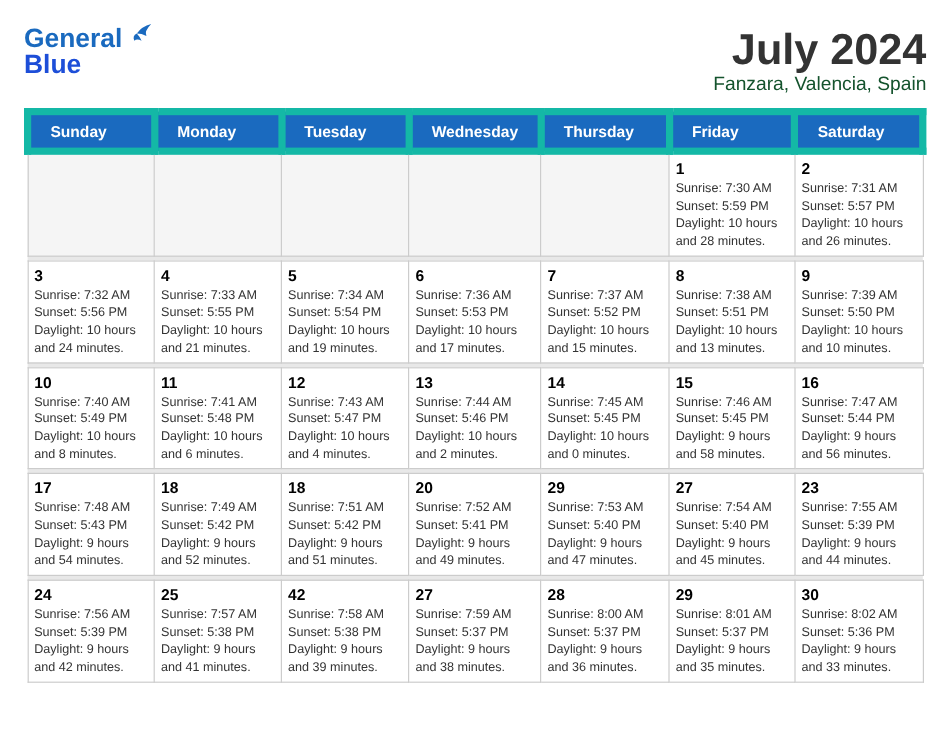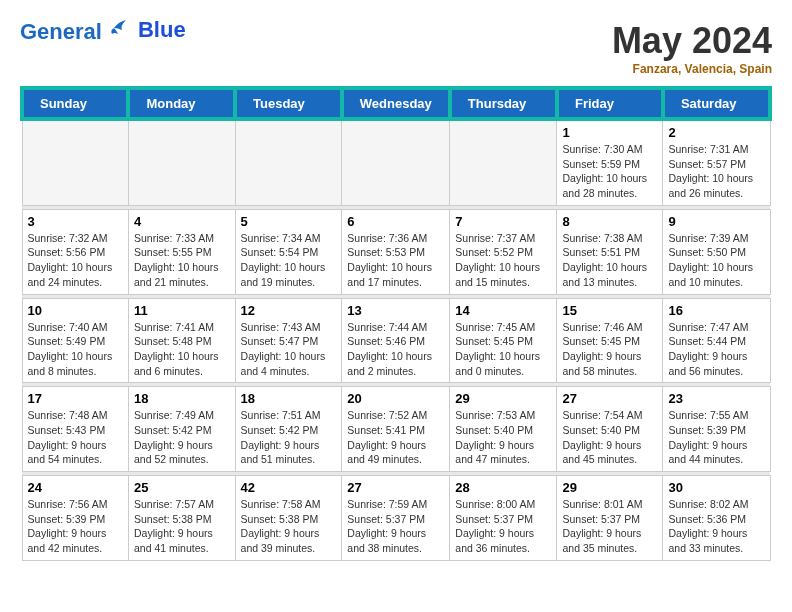--- a/index.html
+++ b/index.html
@@ -11,57 +11,55 @@
       padding: 20px;
     }
     .header-area {
       display: flex;
       justify-content: space-between;
       align-items: flex-start;
       margin-bottom: 10px;
     }
     .logo {
       display: flex;
-      flex-direction: row;
+      flex-direction: column;
       align-items: flex-start;
-      gap: 12px;
     }
     .logo-text {
       font-size: 22px;
       font-weight: bold;
       color: #333;
       line-height: 1.1;
     }
     .logo-text span.blue { color: #1a6abf; }
     .title-area {
       text-align: right;
     }
     .month-title {
       font-size: 36px;
       font-weight: bold;
       color: #333;
     }
     .location {
-      font-size: 12px;
-      color: #a16207;
-      font-weight: bold;
+      font-size: 16px;
+      color: #14532d;
     }
     .calendar {
       width: 100%;
       border-collapse: collapse;
       font-size: 11px;
     }
     .calendar th {
       background: #1a6abf;
       color: #fff;
       padding: 6px 16px;
       text-align: left;
       font-size: 13px;
       font-weight: bold;
-      border: 4px solid #14b8a6;
+      border: 6px solid #14b8a6;
     }
     .calendar td {
       border: 1px solid #ccc;
       vertical-align: top;
       padding: 4px 5px;
       width: 108px;
       min-height: 80px;
       background: #fff;
     }
     .calendar td.empty {
@@ -94,21 +92,21 @@
         <span class="blue">General</span>
       </span>
       <svg width="22" height="20" viewBox="0 0 22 20" style="margin-left:2px; margin-top:-4px;">
         <path d="M10 8 Q14 2 22 0 Q16 6 18 10 Q14 8 10 8Z" fill="#1a6abf"></path>
         <path d="M10 8 Q12 10 14 14 Q10 12 8 14 Q6 10 10 8Z" fill="#1a6abf"></path>
       </svg>
     </div>
     <span class="logo-text" style="color:#1d4ed8; margin-top:-2px;">Blue</span>
   </div>
   <div class="title-area">
-    <div class="month-title">May 2024</div>
+    <div class="month-title">July 2024</div>
     <div class="location">Fanzara, Valencia, Spain</div>
   </div>
 </div>
 
 <table class="calendar">
   <thead>
     <tr>
     <th>Sunday</th>
         <th>Monday</th>
         <th>Tuesday</th>

